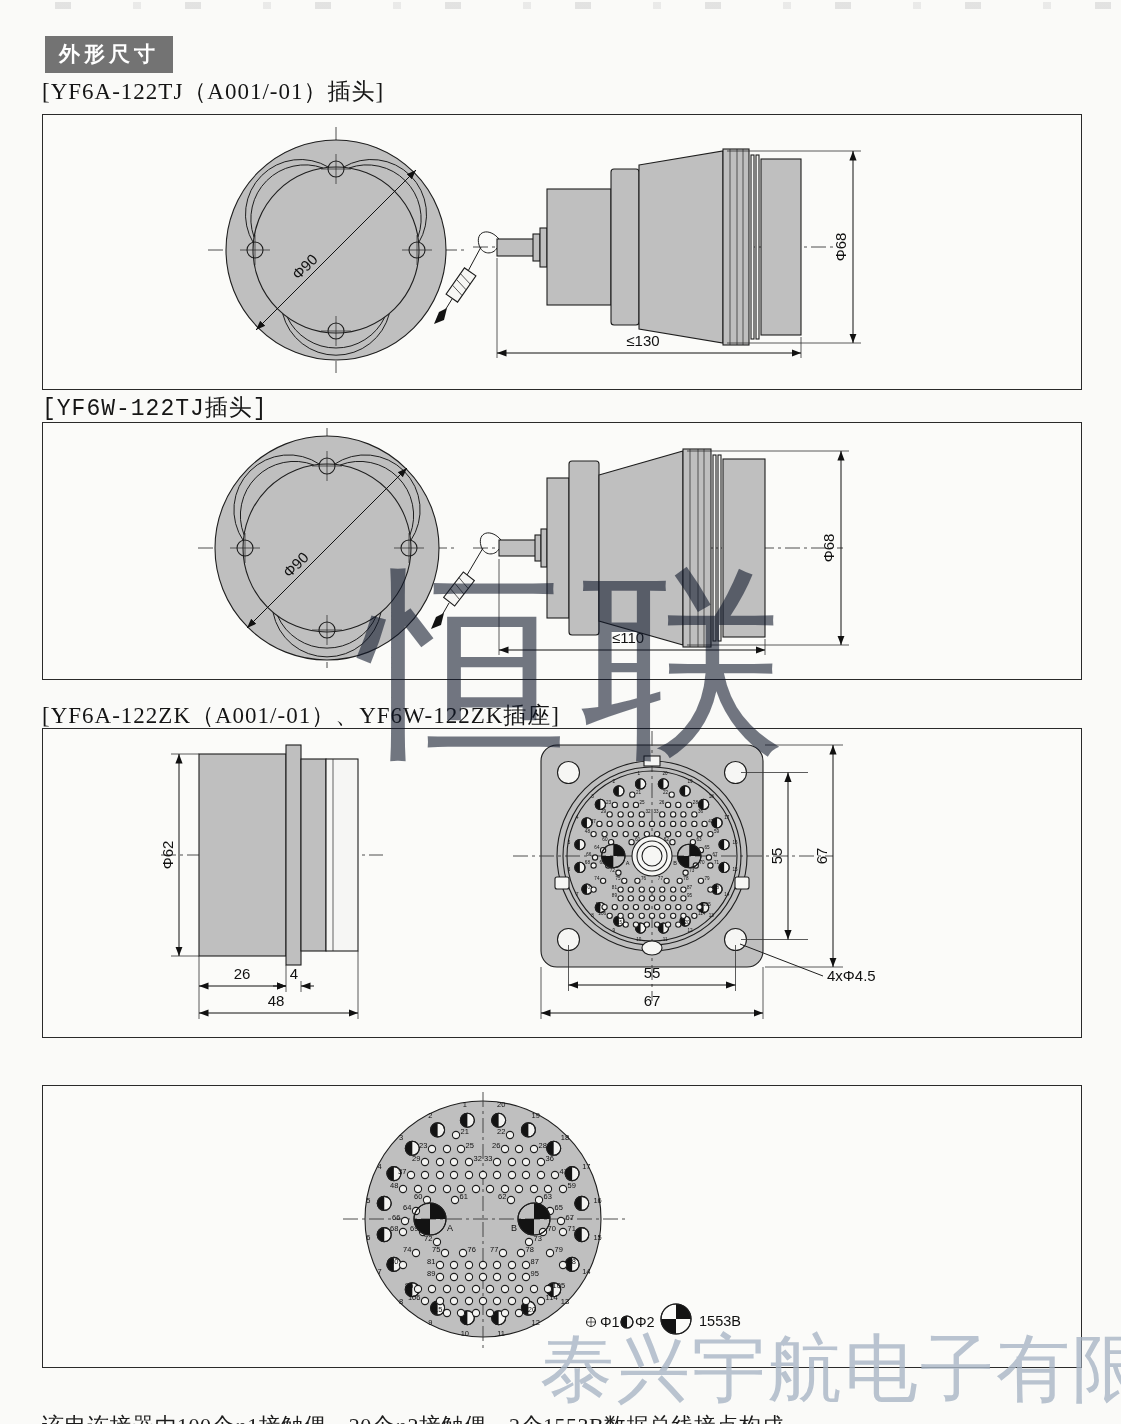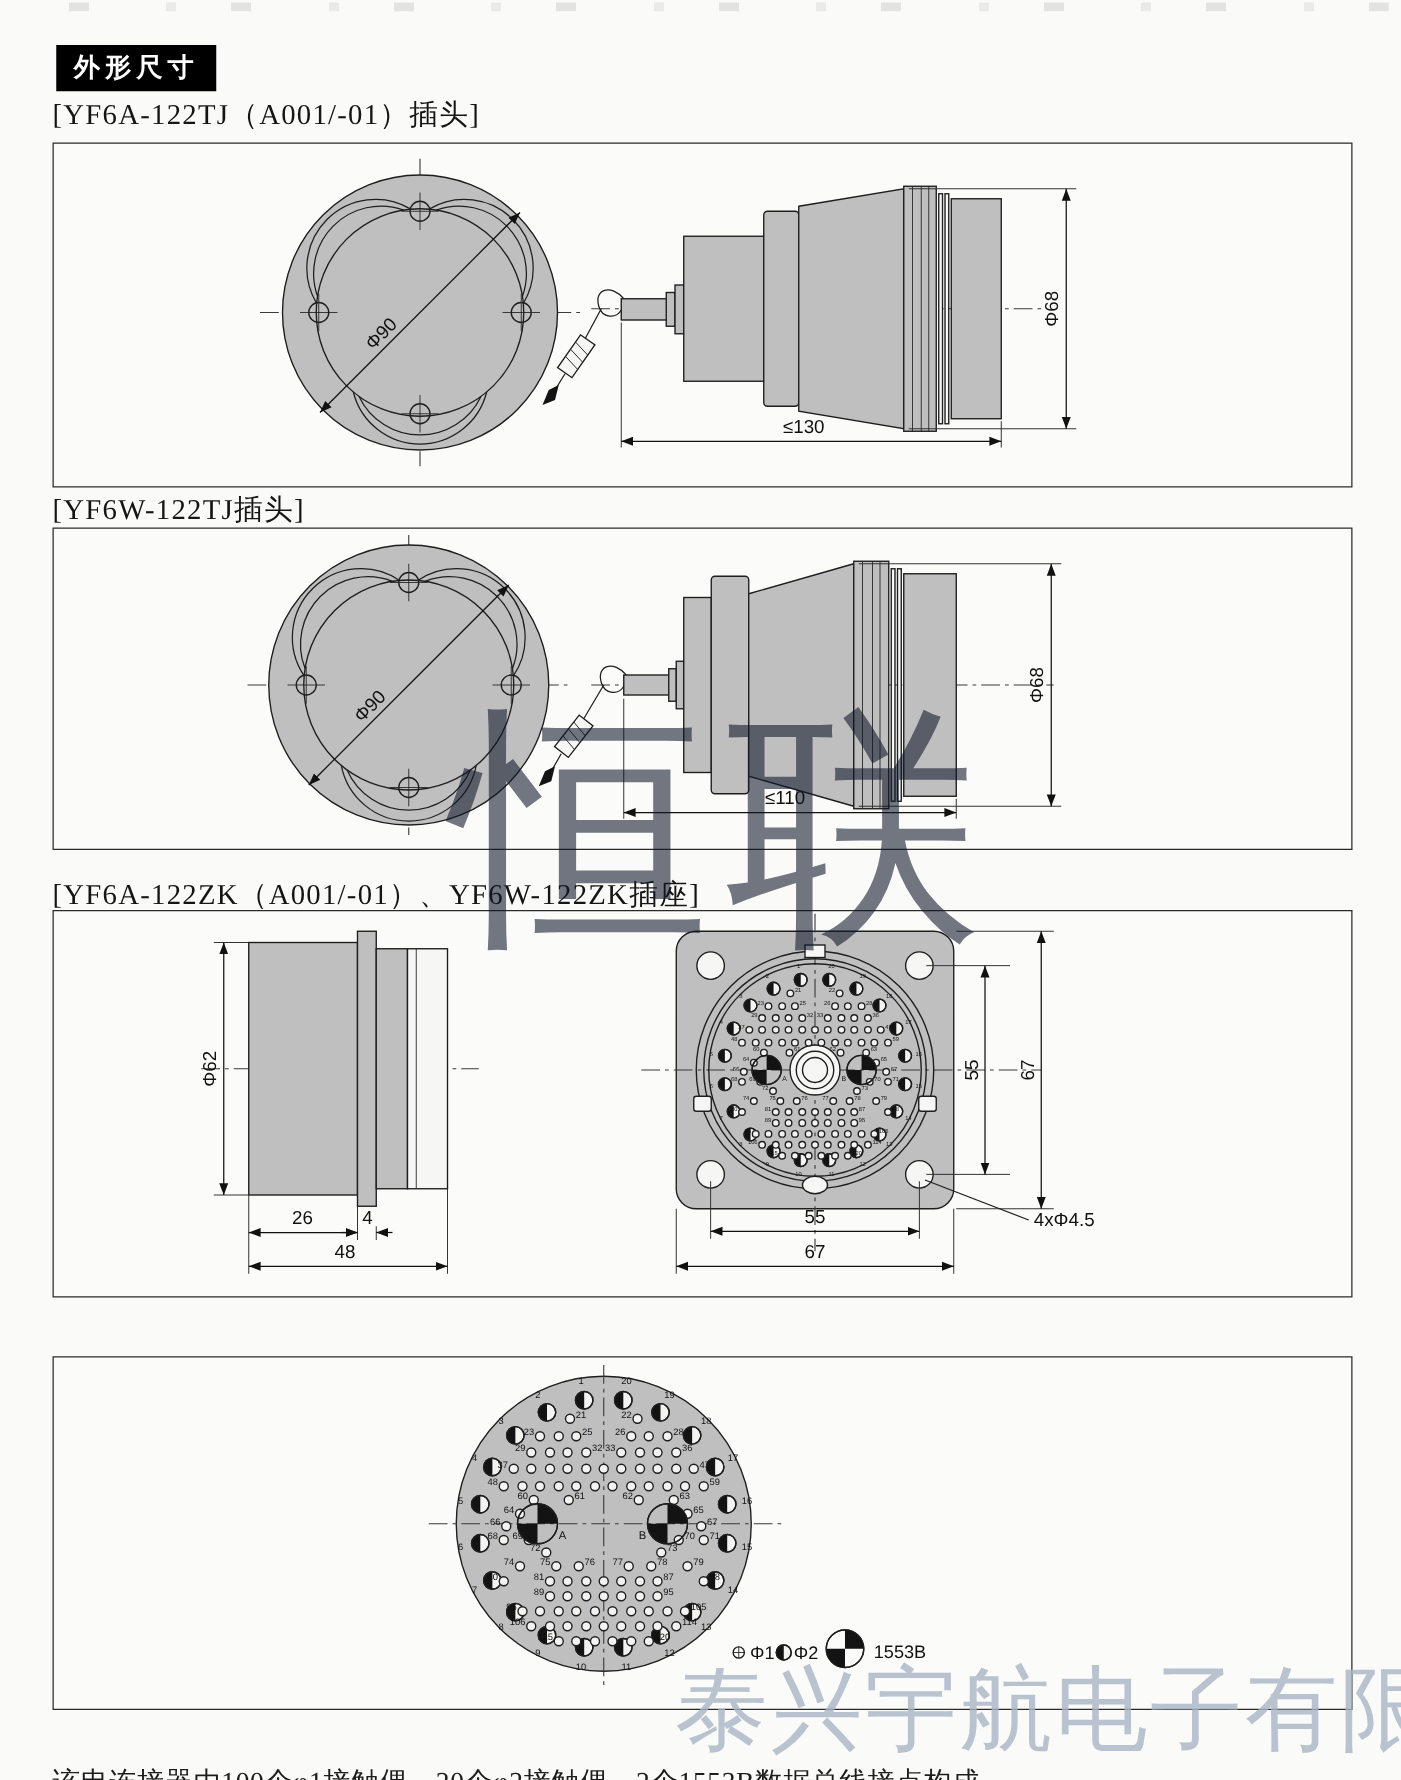--- a/index.html
+++ b/index.html
@@ -1,24 +1,24 @@
 <!DOCTYPE html>
 <html><head>
 <meta charset="utf-8">
 <style>
   html,body{margin:0;padding:0;}
   .page{position:relative;width:1121px;height:1424px;background:#fafaf8;overflow:hidden;
         font-family:"Liberation Sans","DejaVu Sans",sans-serif;}
   .top-strip{position:absolute;left:55px;top:2px;right:10px;height:7px;opacity:.55;
     background:repeating-linear-gradient(90deg,#cfcfcf 0 16px,transparent 16px 78px,#dcdcdc 78px 86px,transparent 86px 130px);}
-  .badge{position:absolute;left:45px;top:36px;background:#000000;color:#fff;
+  .badge{position:absolute;left:45px;top:36px;background:#737373;color:#fff;
     font-size:21px;font-weight:bold;letter-spacing:4px;padding:4px 14px 5px 14px;}
   .sec-title{position:absolute;left:42px;color:#151515;font-family:"Liberation Serif","DejaVu Serif",serif;
     font-size:23px;letter-spacing:1px;white-space:nowrap;}
-  .t1{top:76px;text-align:center;} .t2{top:392px;} .t3{top:700px;} .t4{top:1044px;}
+  .t1{top:76px;text-align:center;} .t2{top:392px;font-family:Liberation Mono, monospace;} .t3{top:700px;} .t4{top:1044px;}
   .draw-box{position:absolute;left:42px;width:1038px;border:1.6px solid #2a2a2a;background:#fbfbf9;}
   .b1{top:114px;height:274px;} .b2{top:422px;height:256px;}
   .b3{top:728px;height:308px;} .b4{top:1085px;height:281px;}
   .draw-box svg{display:block;}
   .footer-note{position:absolute;left:42px;top:1376px;color:#1d1d1d;
     font-family:"Liberation Serif","DejaVu Serif",serif;font-size:22px;letter-spacing:.5px;white-space:nowrap;margin-top:35px;}
   .wm-center{position:absolute;left:362px;top:560px;font-size:205px;line-height:1;letter-spacing:14px;
     color:#0f172a;opacity:.58;z-index:6;pointer-events:none;font-family:"Liberation Sans",sans-serif;}
   .wm-bottom{position:absolute;left:540px;top:1332px;font-size:74px;line-height:1;letter-spacing:2px;
     color:#a9b6c6;opacity:.8;z-index:6;pointer-events:none;white-space:nowrap;font-family:"Liberation Serif",serif;}

